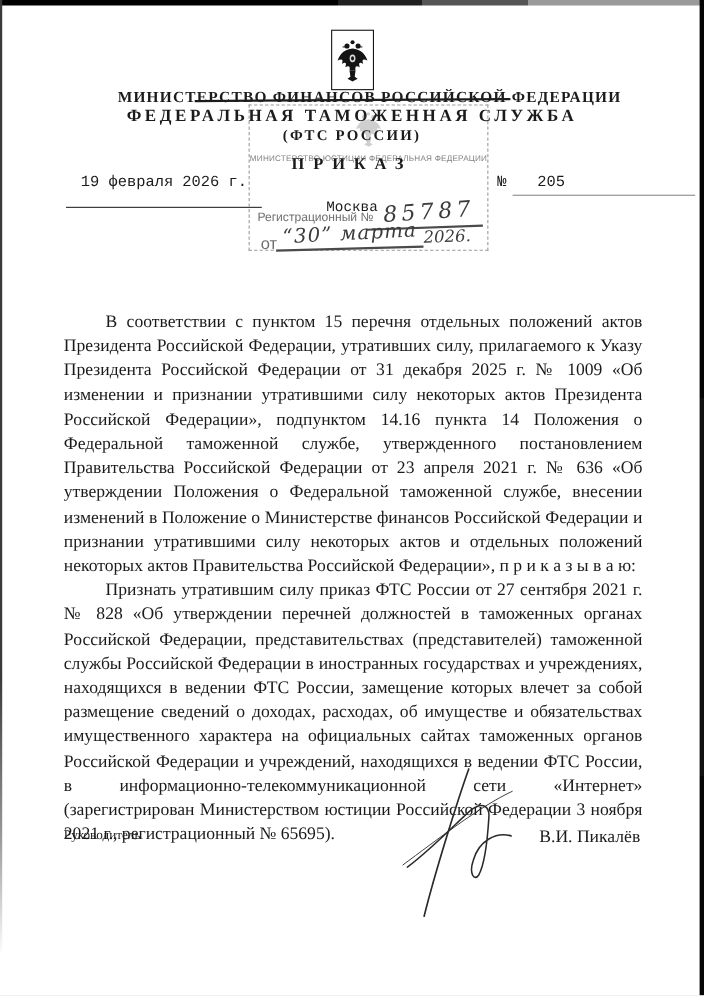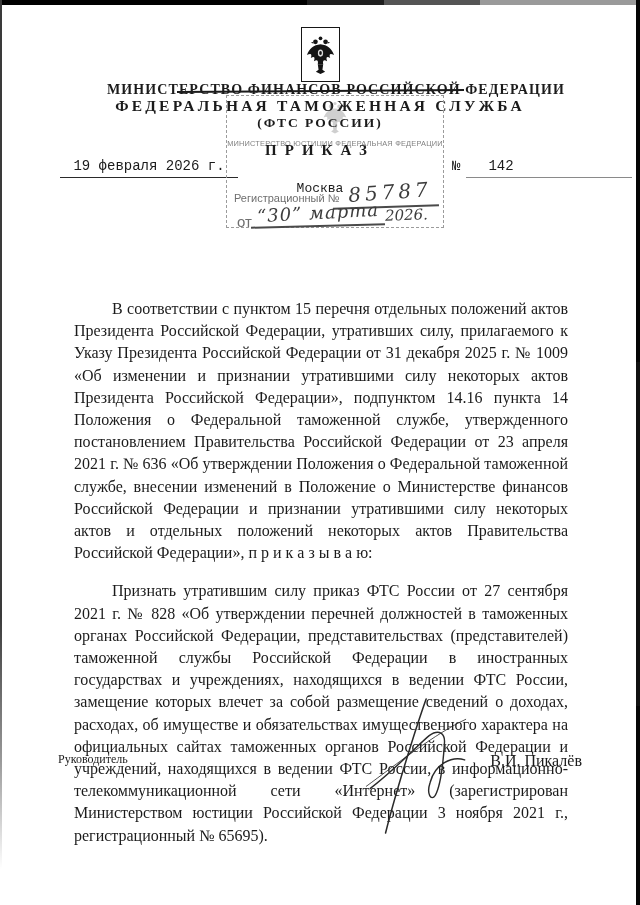--- a/index.html
+++ b/index.html
@@ -41,21 +41,21 @@
     position: absolute; left: 177px; top: 90px; width: 287px; height: 1.6px;
     background: #1c1c1c; transform: rotate(-0.35deg);
   }
   .hdr-agency { top: 97px; font-size: 15.5px; letter-spacing: 3.2px; }
   .hdr-abbr { top: 115px; font-size: 13.5px; letter-spacing: 2px; }
   .hdr-doctype { top: 142px; font-size: 15px; letter-spacing: 8px; z-index: 5; }
   
   .meta-date {
     position: absolute; left: 60px; top: 158px; width: 178px;
     font-family: "Liberation Mono", monospace; font-size: 14px;
-    text-align: center; padding-bottom: 3px;
+    text-align: center; padding-bottom: 14px;
     border-bottom: 1.6px solid #2a2a2a;
     white-space: nowrap;
   }
   .meta-num {
     position: absolute; left: 452px; top: 158px; width: 180px;
     font-family: "Liberation Mono", monospace; font-size: 14px;
     display: flex; align-items: flex-start;
   }
   .meta-num .num-line {
     flex: 1; margin-left: 6px; padding: 0 0 3px 22px;
@@ -127,21 +127,21 @@
   .title {
     position: absolute; left: 0; top: 228px; width: 100%;
     text-align: center; font-weight: bold; font-size: 16.5px;
     line-height: 19px; z-index: 4;
   }
   
   .body-text {
     position: absolute; left: 58px; top: 282px; width: 526px;
     font-size: 16px; line-height: 22.2px; text-align: justify;
   }
-  .body-text p { text-indent: 38px; margin: 16px; }
+  .body-text p { text-indent: 38px; margin: 0; }
   
   .sig-position { position: absolute; left: 58px; top: 752px; font-size: 12px; }
   .sig-name { position: absolute; right: 58px; top: 752px; font-size: 16px; }
   .sig-scribble { position: absolute; left: 360px; top: 695px; z-index: 2; }
   .sig-scribble svg { width: 112px; height: 142px; }
   .sig-scribble path { fill: none; stroke: #2a2a2a; stroke-linecap: round; }
 </style>
 </head>
 <body>
 
@@ -169,21 +169,21 @@
 
   <div class="hdr hdr-ministry">МИНИСТЕРСТВО ФИНАНСОВ РОССИЙСКОЙ ФЕДЕРАЦИИ</div>
   <div class="hdr-strike"></div>
   <div class="hdr hdr-agency">ФЕДЕРАЛЬНАЯ ТАМОЖЕННАЯ СЛУЖБА</div>
   <div class="hdr hdr-doctype">ПРИКАЗ</div>
   <div class="hdr hdr-abbr">(ФТС РОССИИ)</div>
 
   <div class="meta-date">19 февраля 2026 г.</div>
   <div class="meta-num">
     <span>№</span>
-    <span class="num-line">142</span>
+    <span class="num-line">205</span>
   </div>
   <div class="meta-city">Москва</div>
 
   <div class="stamp">
     <div class="stamp-eagle">
       <svg viewBox="0 0 40 52" xmlns="http://www.w3.org/2000/svg" aria-hidden="true">
         <g fill="#555555">
           <circle cx="20" cy="4.5" r="2.4"></circle>
           <circle cx="13.5" cy="9" r="3"></circle>
           <circle cx="26.5" cy="9" r="3"></circle>

